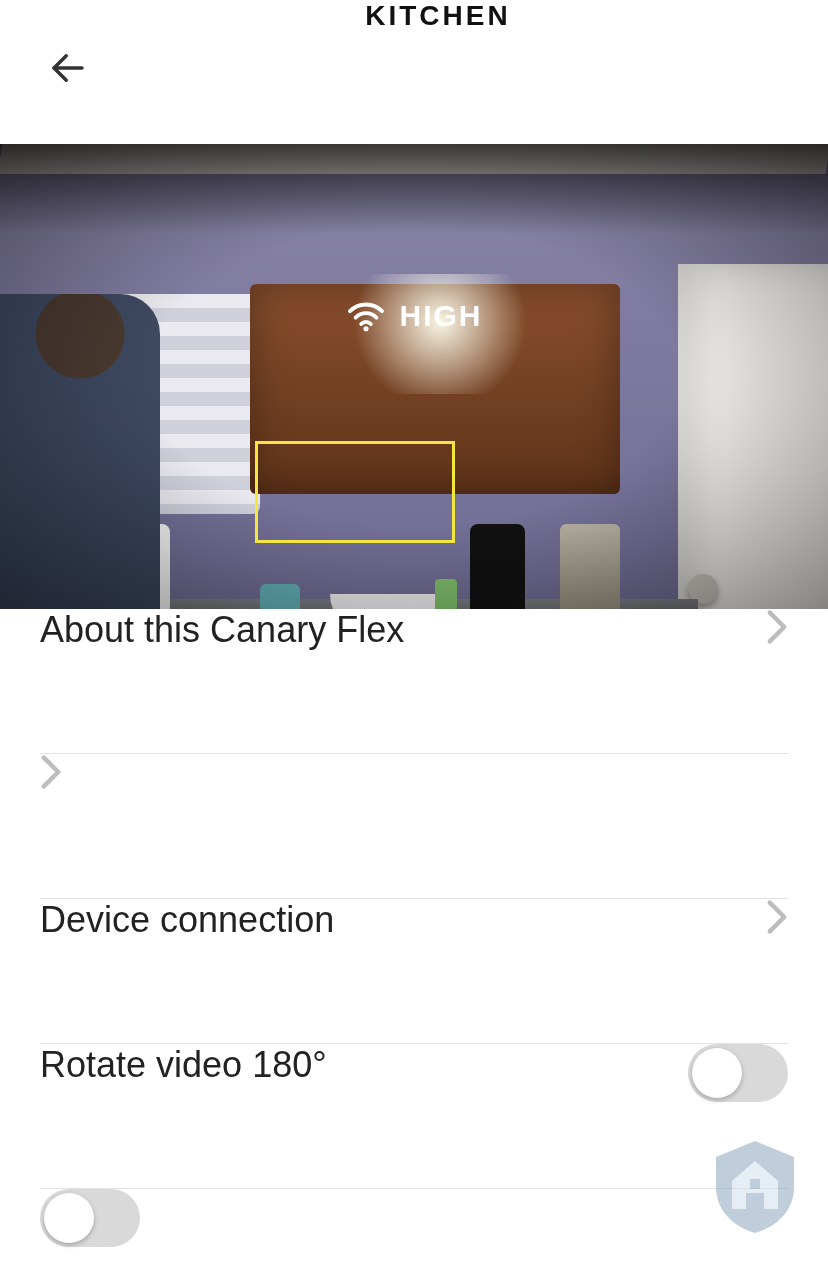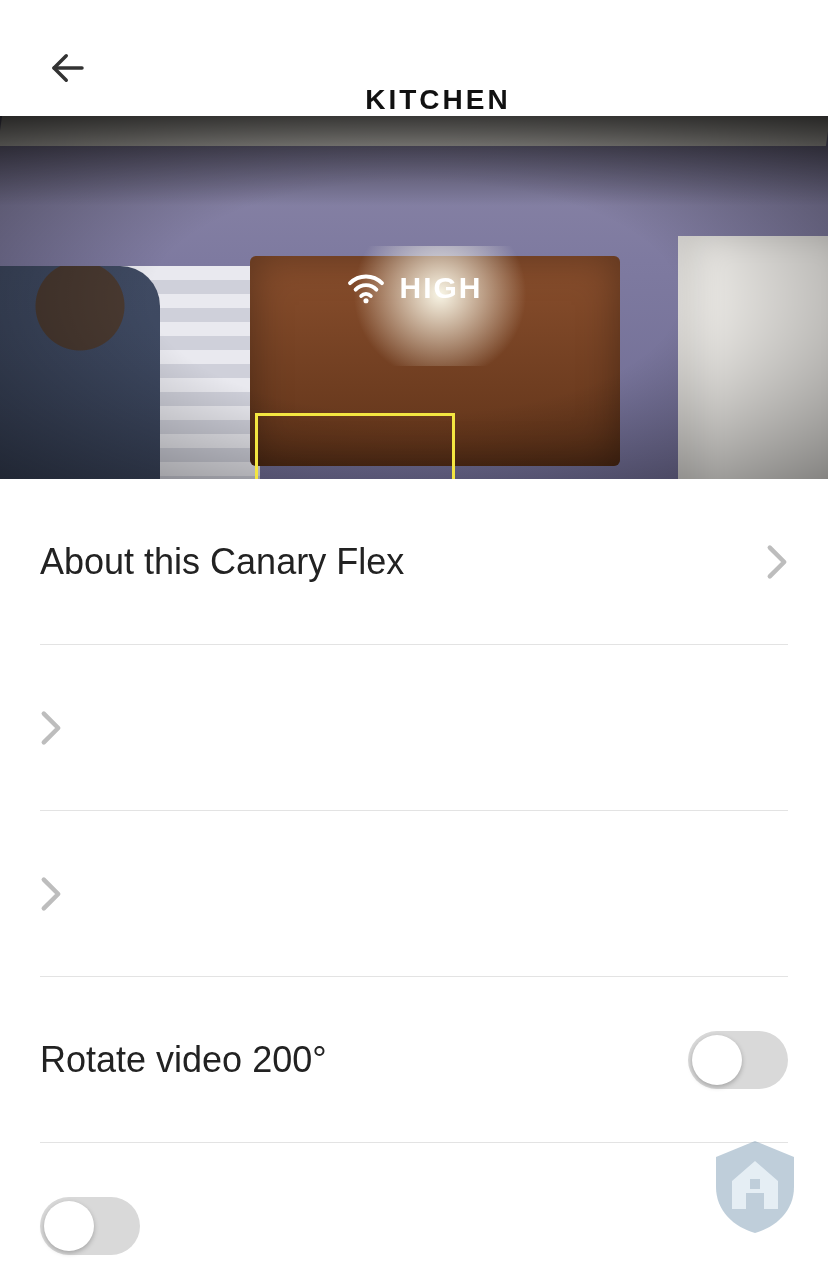--- a/index.html
+++ b/index.html
@@ -1,20 +1,20 @@
 <!DOCTYPE html>
 <html><head>
 <meta charset="utf-8">
 <style>
   * { margin: 0; padding: 0; box-sizing: border-box; }
   html, body { width: 828px; height: 1281px; font-family: -apple-system, "Helvetica Neue", Arial, sans-serif; background: #fff; color: #111; }
-  .header { height: 116px; display: flex; align-items: flex-end; position: relative; padding-left: 48px; }
+  .header { height: 144px; display: flex; align-items: flex-start; position: relative; padding-left: 48px; }
   .back { position: absolute; left: 44px; top: 44px; width: 48px; height: 48px; display:flex; align-items:center; justify-content:center; cursor:pointer;}
   .title { width:100%; text-align:center; font-weight:800; letter-spacing:3px; font-size:28px; color:#111; }
-  .video { position: relative; width: 828px; height: 363px; background: #c2410c; overflow:hidden; }
+  .video { position: relative; width: 828px; height: 465px; background: #c2410c; overflow:hidden; }
   .scene { position:absolute; inset:0; }
   
   .wall { position:absolute; inset:0; background: linear-gradient(180deg,#8b86a6 0%, #7e7aa0 40%, #6f6c93 100%); }
   .ceiling { position:absolute; left:0; right:0; top:0; height:30px; background:#f0ede6; transform: skewX(-8deg); }
   .window { position:absolute; left:0; top:150px; width:260px; height:220px; background: repeating-linear-gradient(180deg,#e9e9ef 0 14px,#cfd0da 14px 28px); border-radius:0 8px 8px 0; }
   .person { position:absolute; left:0; top:150px; width:160px; height:430px; background: radial-gradient(120px 120px at 80px 40px, #4a3a31 0 44px, transparent 45px), linear-gradient(180deg,#3f4a62 0%, #38425a 100%); border-radius: 0 40px 0 0; }
   .cab-upper { position:absolute; left:250px; top:140px; width:370px; height:210px; background: linear-gradient(180deg,#8a4f2d,#5f3319); border-radius: 6px; box-shadow: inset 0 0 40px rgba(0,0,0,.35);}
   .cab-light { position:absolute; left:340px; top:130px; width:200px; height:120px; background: radial-gradient(circle at 50% 40%, rgba(255,255,240,.95), rgba(255,255,240,0) 70%); }
   .counter { position:absolute; left:110px; right:130px; top:455px; height:30px; background: linear-gradient(180deg,#7d7f84,#55575c); }
   .door { position:absolute; right:0; top:120px; width:150px; height:460px; background:#f2f0ec; box-shadow: inset 20px 0 30px rgba(0,0,0,.12); }
@@ -28,21 +28,21 @@
   .press{left:300px; width:60px; height:110px; background:linear-gradient(180deg,#b9b3a4,#8e8674); border-radius:6px;}
   .towel{left:-130px; width:40px; height:110px; background:#f6f6f6; border-radius:8px;}
   .vignette{position:absolute; inset:0; background: radial-gradient(ellipse at center, rgba(0,0,0,0) 45%, rgba(0,0,0,.45) 100%);}
   .topfade{position:absolute; left:0; right:0; top:0; height:90px; background:linear-gradient(180deg, rgba(0,0,0,.7), rgba(0,0,0,0));}
   .mask-rect { position:absolute; left:255px; top:297px; width:200px; height:102px; border:3px solid #f3e641; }
   .hud { position:absolute; left:0; right:0; top:155px; display:flex; align-items:center; justify-content:center; gap:24px; color:#fff; font-weight:800; letter-spacing:2px; font-size:30px; font-family: Arial, sans-serif;}
   .hud .seg{display:flex; align-items:center; gap:14px;}
   .wifi-icon{display:inline-block;}
   .batt-icon{color:#17c99a;}
   .list { padding: 0 40px; }
-  .row { display:flex; align-items:center; justify-content:space-between; height:166px; border-bottom:1px solid #e3e3e3; cursor:pointer; }
+  .row { display:flex; justify-content:space-between; height:145px; border-bottom:1px solid #e3e3e3; cursor:pointer; }
   .row-label { font-size:36px; color:#222; font-weight:400; }
   .chev { color:#bdbdbd; }
   .toggle { width:100px; height:58px; background:#d9d9d9; border-radius:40px; position:relative; }
   .knob { position:absolute; left:4px; top:4px; width:50px; height:50px; background:#fff; border-radius:50%; box-shadow:0 2px 5px rgba(0,0,0,.25);}
   .watermark{position:fixed; right:28px; bottom:46px; opacity:.55;}
 </style>
 </head>
 <body>
 
 <div class="header">
@@ -104,27 +104,28 @@
       </svg>
   </div>
 
   <div class="row">
     <svg class="chev" width="22" height="36" viewBox="0 0 12 20" fill="none" stroke="#bdbdbd" stroke-width="2.5" stroke-linecap="round" stroke-linejoin="round">
         <polyline points="2 2 10 10 2 18"></polyline>
       </svg>
   </div>
 
   <div class="row">
+    <span class="row-label">Device connection</span>
     <svg class="chev" width="22" height="36" viewBox="0 0 12 20" fill="none" stroke="#bdbdbd" stroke-width="2.5" stroke-linecap="round" stroke-linejoin="round">
         <polyline points="2 2 10 10 2 18"></polyline>
       </svg>
   </div>
 
   <div class="row">
-    <span class="row-label">Rotate video 200°</span>
+    <span class="row-label">Rotate video 180°</span>
     <div class="toggle">
         <div class="knob"></div>
       </div>
   </div>
 
   <div class="row">
     <div class="toggle">
         <div class="knob"></div>
       </div>
   </div>

